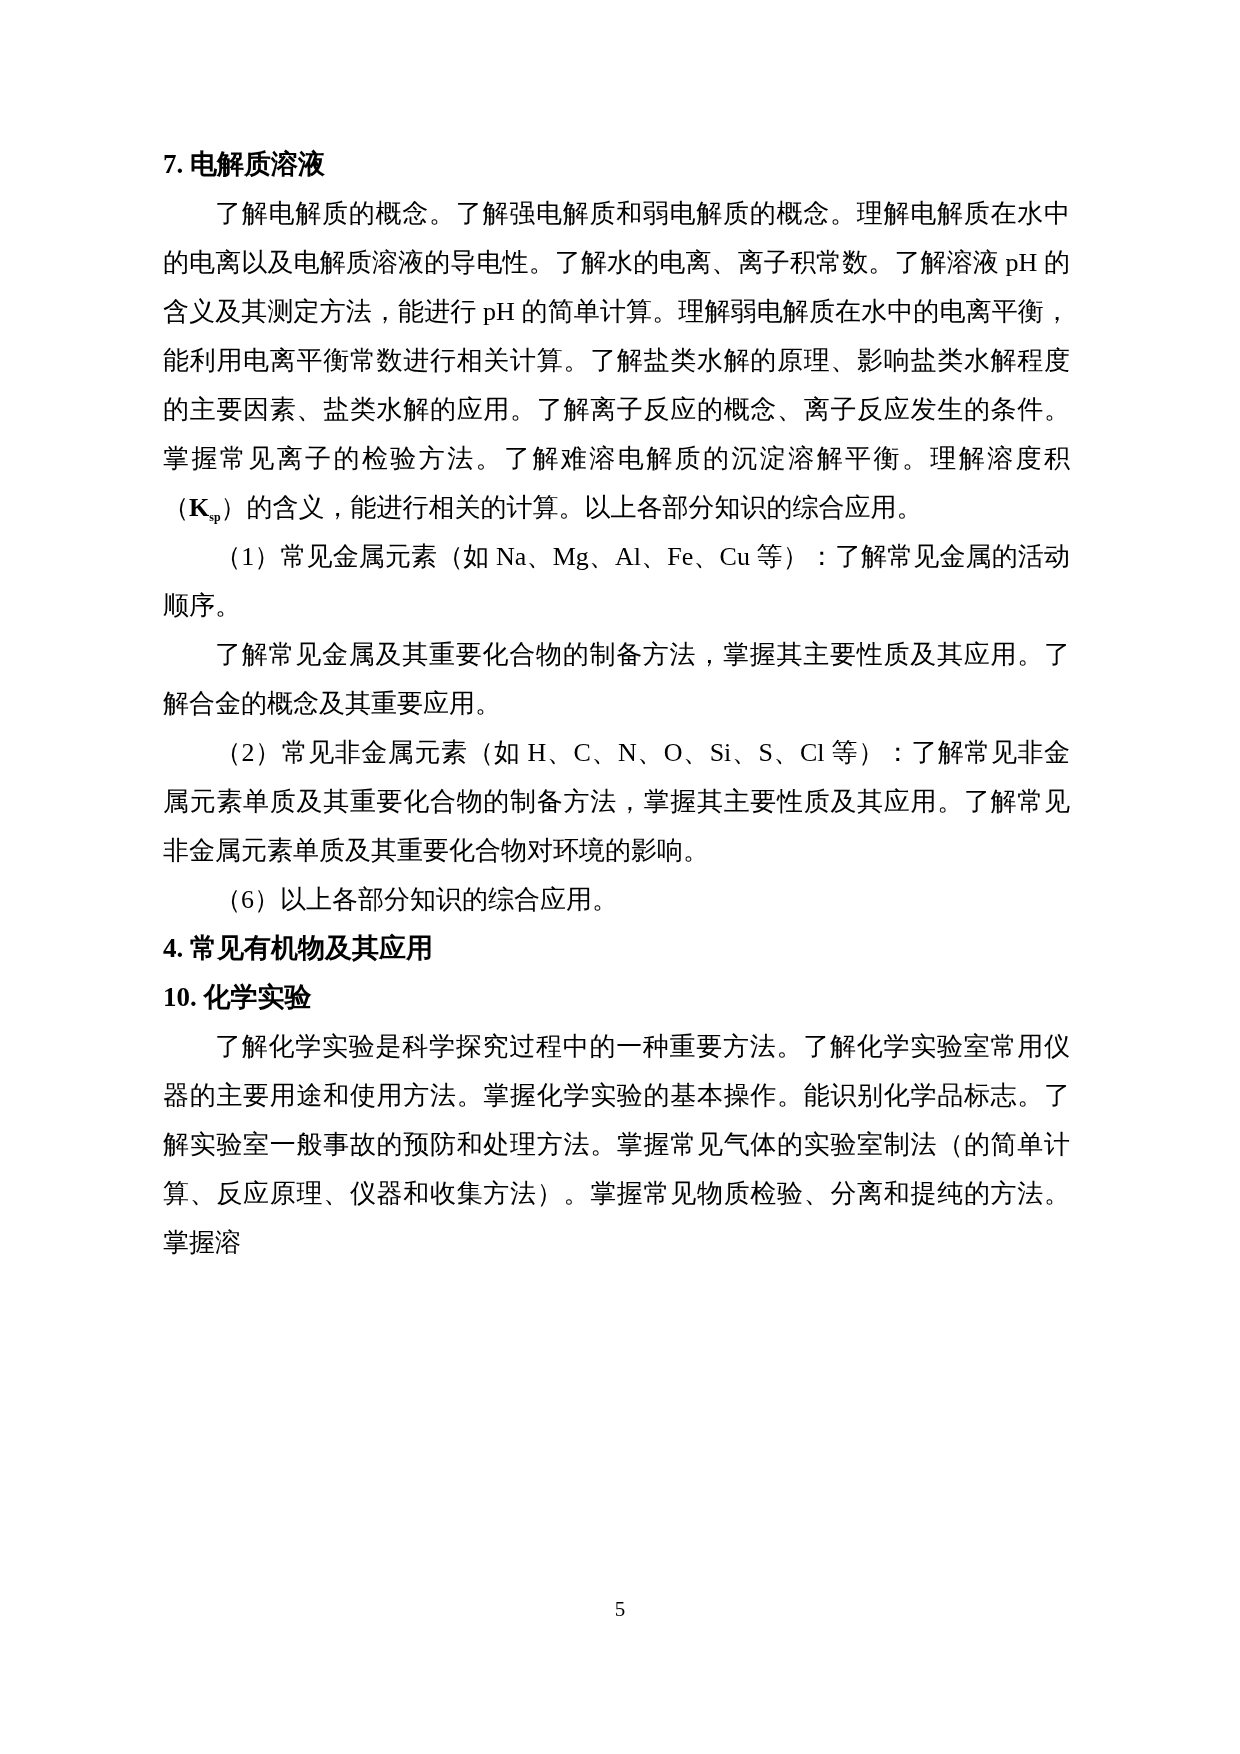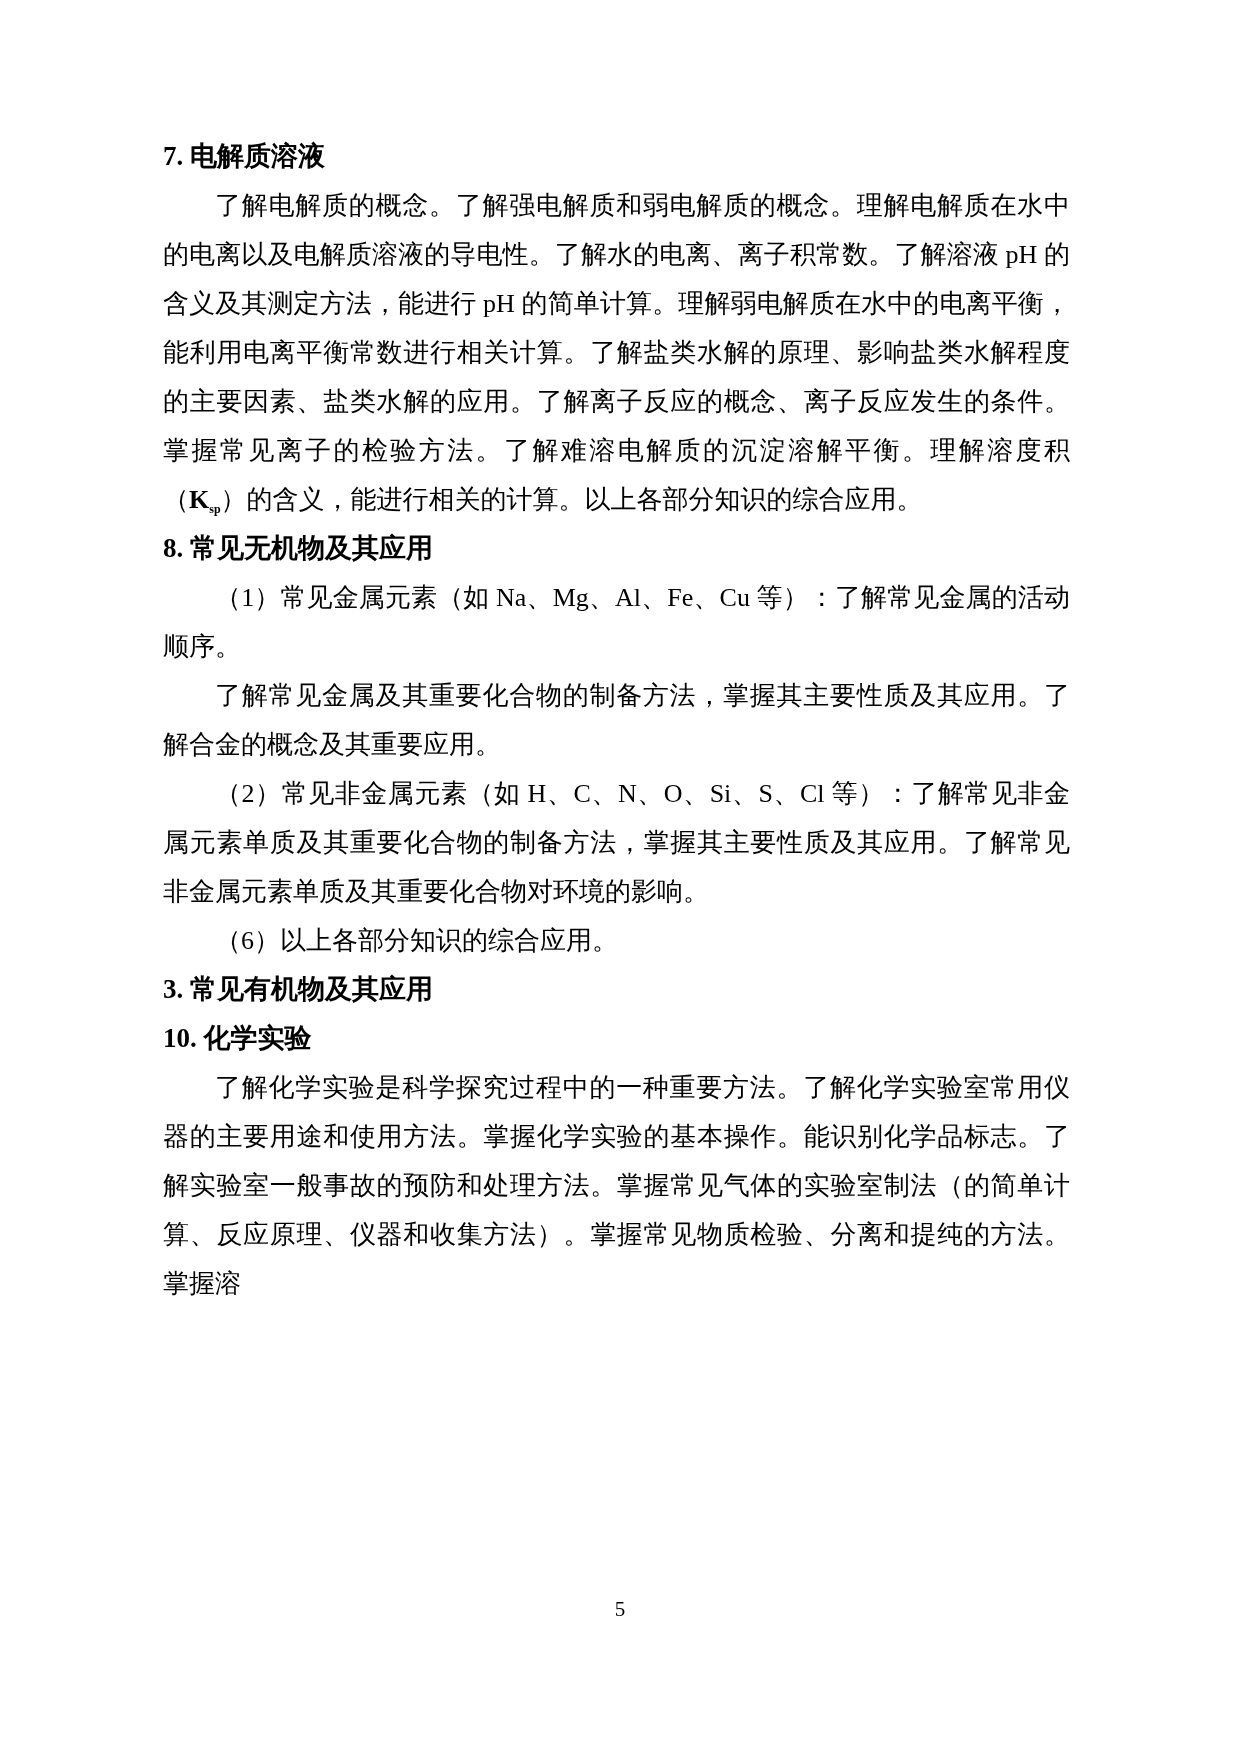--- a/index.html
+++ b/index.html
@@ -12,21 +12,21 @@
     width: 1240px;
     height: 1754px;
     background: #ffffff;
     overflow: hidden;
     font-family: "Liberation Serif", "DejaVu Serif", serif;
     color: #000000;
   }
   .content {
     position: absolute;
     left: 163px;
-    top: 132px;
+    top: 140px;
     width: 907px;
   }
   .section-heading {
     font-size: 27px;
     line-height: 49px;
     font-weight: bold;
     margin: 0;
     text-align: left;
     white-space: pre-wrap;
   }
@@ -62,29 +62,28 @@
 
 <div class="page">
   <div class="content">
 
     <section>
       <h2 class="section-heading">7. 电解质溶液</h2>
       <p class="para"><span>了解电解质的概念。了解强电解质和弱电解质的概念。理解电解质在水中的电离以及电解质溶液的导电性。了解水的电离、离子积常数。了解溶液 pH 的含义及其测定方法，能进行 pH 的简单计算。理解弱电解质在水中的电离平衡，能利用电离平衡常数进行相关计算。了解盐类水解的原理、影响盐类水解程度的主要因素、盐类水解的应用。了解离子反应的概念、离子反应发生的条件。掌握常见离子的检验方法。了解难溶电解质的沉淀溶解平衡。理解溶度积（</span><span><span class="ksp-base">K</span><sub class="ksp-sub">sp</sub></span><span>）的含义，能进行相关的计算。以上各部分知识的综合应用。</span></p>
     </section>
 
     <section>
-      <h2 class="section-heading">8. 常见无机物及其应用</h2>
       <p class="para">（1）常见金属元素（如 Na、Mg、Al、Fe、Cu 等）：了解常见金属的活动顺序。</p>
       <p class="para">了解常见金属及其重要化合物的制备方法，掌握其主要性质及其应用。了解合金的概念及其重要应用。</p>
       <p class="para">（2）常见非金属元素（如 H、C、N、O、Si、S、Cl 等）：了解常见非金属元素单质及其重要化合物的制备方法，掌握其主要性质及其应用。了解常见非金属元素单质及其重要化合物对环境的影响。</p>
       <p class="para">（6）以上各部分知识的综合应用。</p>
     </section>
 
     <section>
-      <h2 class="section-heading">3. 常见有机物及其应用</h2>
+      <h2 class="section-heading">4. 常见有机物及其应用</h2>
     </section>
 
     <section>
       <h2 class="section-heading">10. 化学实验</h2>
       <p class="para">了解化学实验是科学探究过程中的一种重要方法。了解化学实验室常用仪器的主要用途和使用方法。掌握化学实验的基本操作。能识别化学品标志。了解实验室一般事故的预防和处理方法。掌握常见气体的实验室制法（的简单计算、反应原理、仪器和收集方法）。掌握常见物质检验、分离和提纯的方法。掌握溶</p>
     </section>
 
   </div>
 
   <div class="page-number">5</div>

